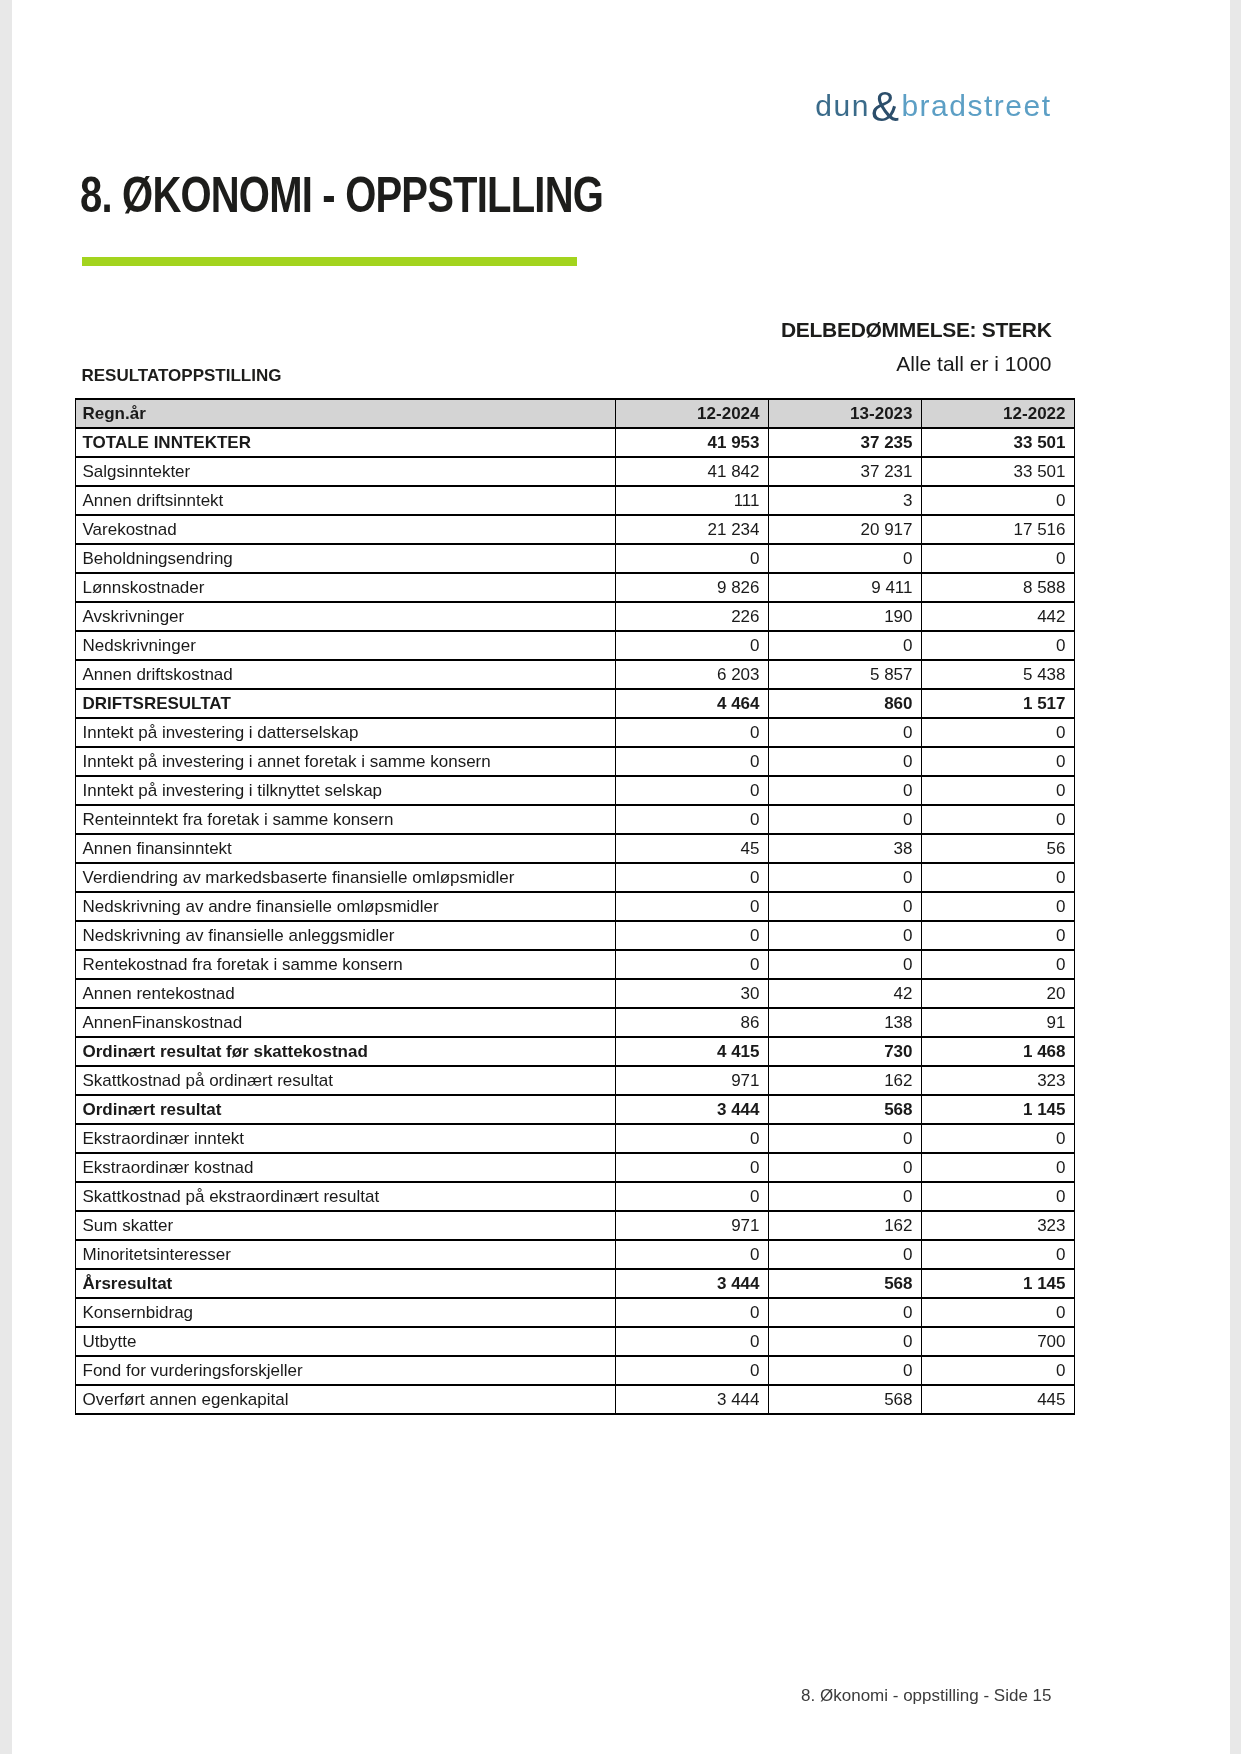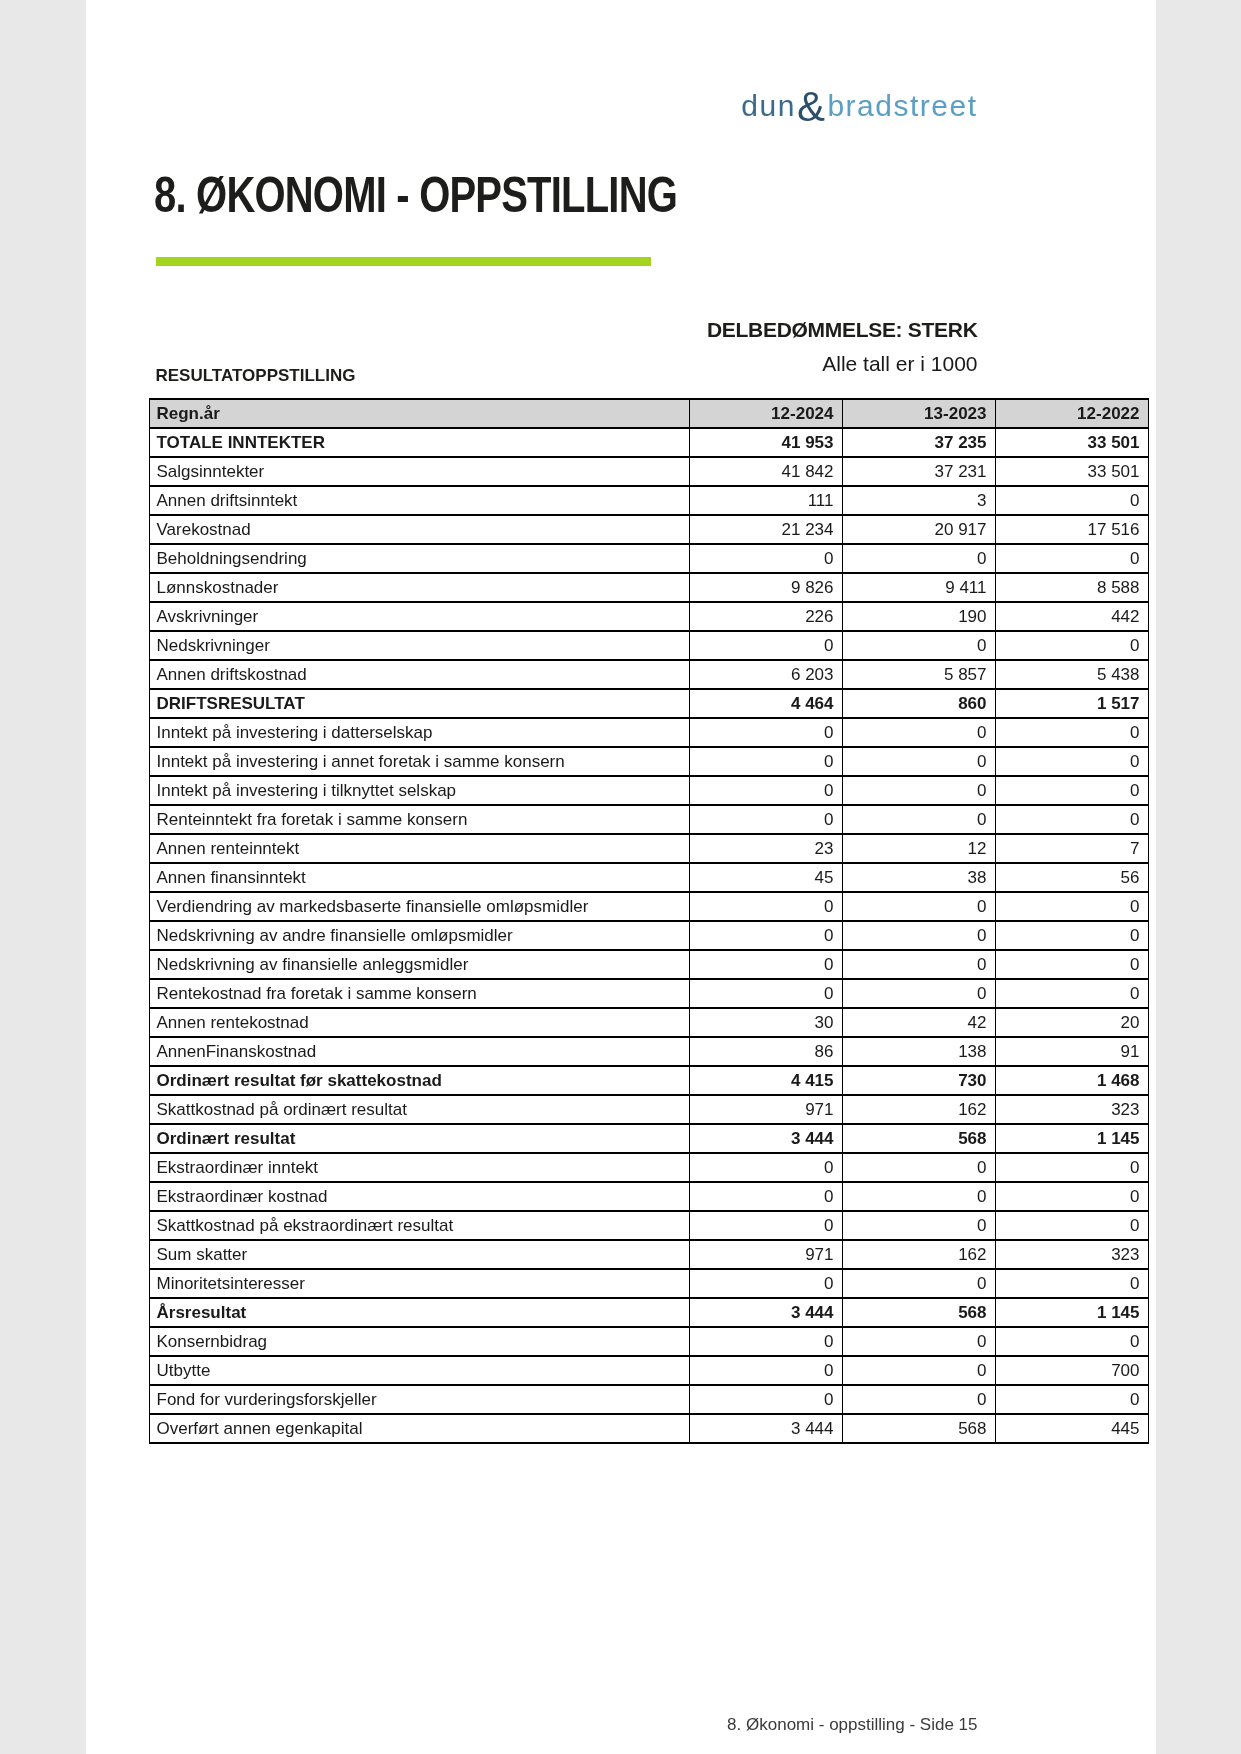--- a/index.html
+++ b/index.html
@@ -1,19 +1,19 @@
 <!DOCTYPE html>
 <html style="--accent-green: #A3D41E; --header-gray: #D4D4D4; --logo-dark: #3A6B8A; --logo-amp: #2C4E6B; --logo-light: #5C9FC5;"><head>
 <meta charset="utf-8">
 <style>
   * { margin:0; padding:0; box-sizing:border-box; }
   html,body { background:#e8e8e8; }
   .page {
     position:relative;
-    width:1070px; height:1754px;
+    width:1218px; height:1754px;
     background:#ffffff;
     font-family:"Liberation Sans", sans-serif;
     color:#1a1a1a;
     overflow:hidden;
     margin:0 auto;
   }
 
   
   .logo {
     position:absolute; top:78px; right:178px;
@@ -73,21 +73,21 @@
   }
   .col-label { width:540px; }
   .col-num   { width:153px; }
   .cell-label { text-align:left;  padding-left:7px;  }
   .cell-num   { text-align:right; padding-right:8px; }
   tr.bold td  { font-weight:bold;margin-top:43px; }
 
   
   .footer {
     position:absolute; top:1686px; right:178px;
-    font-size:17px; color:#3b3b3b; white-space:nowrap;margin-top:29px;
+    font-size:17px; color:#3b3b3b; white-space:nowrap;
   }
 </style>
 </head>
 <body>
 
 <div class="page">
 
   <div class="logo">
     <span class="logo-dun">dun</span>
       <span class="logo-amp">&amp;</span>
@@ -195,26 +195,20 @@
       <td class="cell-num">0</td>
       <td class="cell-num">0</td>
     </tr>
         <tr>
       <td class="cell-label">Renteinntekt fra foretak i samme konsern</td>
       <td class="cell-num">0</td>
       <td class="cell-num">0</td>
       <td class="cell-num">0</td>
     </tr>
         <tr>
-      <td class="cell-label">Annen renteinntekt</td>
-      <td class="cell-num">23</td>
-      <td class="cell-num">12</td>
-      <td class="cell-num">7</td>
-    </tr>
-        <tr>
       <td class="cell-label">Annen finansinntekt</td>
       <td class="cell-num">45</td>
       <td class="cell-num">38</td>
       <td class="cell-num">56</td>
     </tr>
         <tr>
       <td class="cell-label">Verdiendring av markedsbaserte finansielle omløpsmidler</td>
       <td class="cell-num">0</td>
       <td class="cell-num">0</td>
       <td class="cell-num">0</td>

